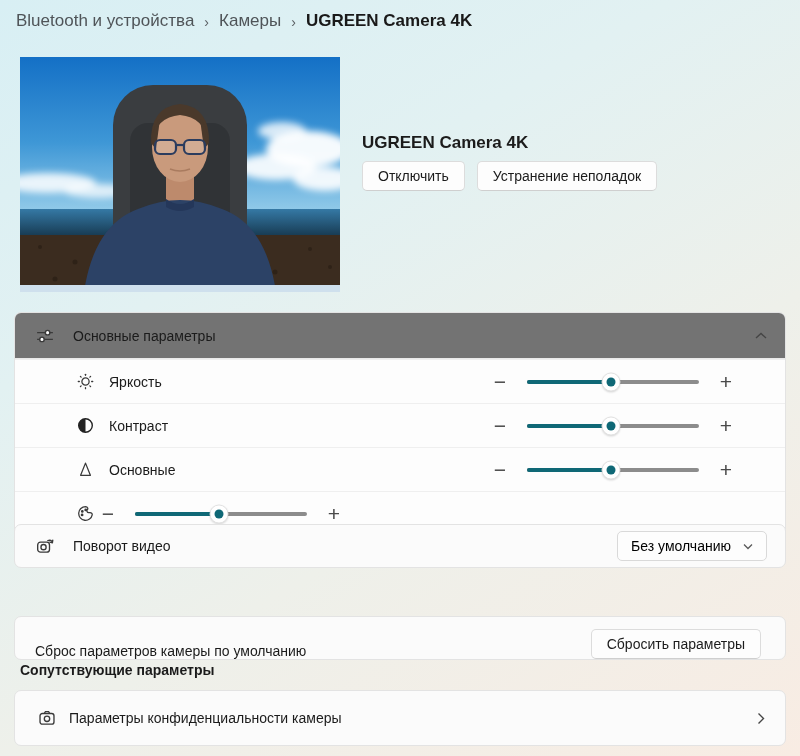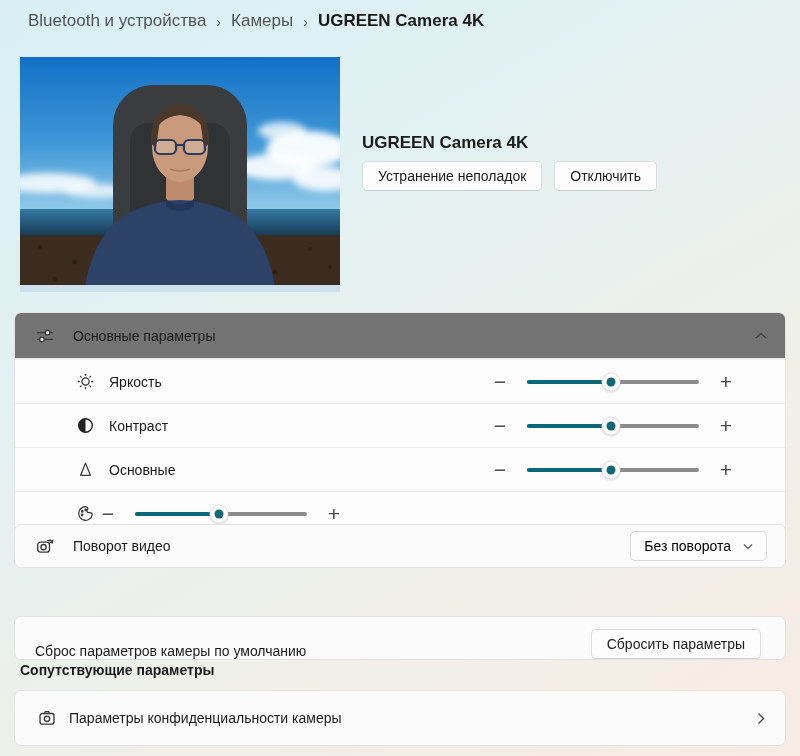--- a/index.html
+++ b/index.html
@@ -6,21 +6,21 @@
   html,body { width:800px; height:756px; }
   body {
     font-family:"Liberation Sans","DejaVu Sans",sans-serif;
     color:#1b1b1b;
     background:linear-gradient(150deg,#d8eff4 0%,#e2f1f2 32%,#eef0ea 62%,#f8ece3 100%);
     position:relative; overflow:hidden;
   }
   :root { --accent:#0f6876; }
 
   
-  .breadcrumb { position:absolute; left:28px; top:11px; display:flex; align-items:center; gap:10px; font-size:17px; }
+  .breadcrumb { position:absolute; left:16px; top:11px; display:flex; align-items:center; gap:10px; font-size:17px; }
   .crumb { color:#4f5458; }
   .crumb.current { color:#191919; font-weight:600; }
   .crumb-sep { color:#5a5f63; font-size:14px; padding-top:1px; }
 
   
   .preview { position:absolute; left:20px; top:57px; width:320px; height:235px; overflow:hidden; background:#1470c4; }
   .preview svg { display:block; }
 
   
   .device-name { position:absolute; left:362px; top:133px; font-size:17px; font-weight:600; }
@@ -140,22 +140,22 @@
 
     <path d="M64 235 Q74 168 118 152 Q140 143 160 143 Q180 143 202 152 Q246 168 256 235 Z" fill="#2c4266"></path>
     <path d="M146 142 Q160 152 174 142 L174 150 Q160 158 146 150 Z" fill="#24375a"></path>
 
     <rect x="0" y="228" width="320" height="7" fill="#cfe0ed"></rect>
   </svg>
 </div>
 
 <div class="device-name">UGREEN Camera 4K</div>
 <div class="device-actions">
+  <button class="btn">Отключить</button>
   <button class="btn">Устранение неполадок</button>
-  <button class="btn">Отключить</button>
 </div>
 
 <div class="card expander">
   <div class="row exp-header">
     <span class="sicon">
       <svg width="18" height="18" viewBox="0 0 16 16" fill="none" stroke="#3a3a3a" stroke-width="1.3">
         <path d="M1 5 H15"></path>
           <circle cx="10.3" cy="5" r="2" fill="#fbfbfb"></circle>
         <path d="M1 11 H15"></path>
           <circle cx="5.3" cy="11" r="2" fill="#fbfbfb"></circle>
@@ -255,21 +255,21 @@
   <span class="sicon">
     <svg width="18" height="18" viewBox="0 0 16 16" fill="none" stroke="#3a3a3a" stroke-width="1.2">
       <rect x="1.5" y="4.5" width="10.5" height="9" rx="2.5"></rect>
       <circle cx="6.7" cy="9" r="2.3"></circle>
       <path d="M10.5 3.2 Q13.8 2.2 14.5 4.8" stroke-linecap="round"></path>
       <path d="M14.9 2.8 L14.6 5.1 L12.4 4.5" stroke-linecap="round" stroke-linejoin="round"></path>
     </svg>
   </span>
   <span class="rot-label">Поворот видео</span>
   <button class="dropdown">
-    <span>Без поворота</span>
+    <span>Без умолчанию</span>
     <span class="chev">
       <svg width="10" height="7" viewBox="0 0 10 7" fill="none" stroke="#5a5a5a" stroke-width="1.3">
           <path d="M1 1.5 L5 5.5 L9 1.5"></path>
         </svg>
     </span>
   </button>
 </div>
 
 <div class="card row reset">
   <span class="reset-label">Сброс параметров камеры по умолчанию</span>

